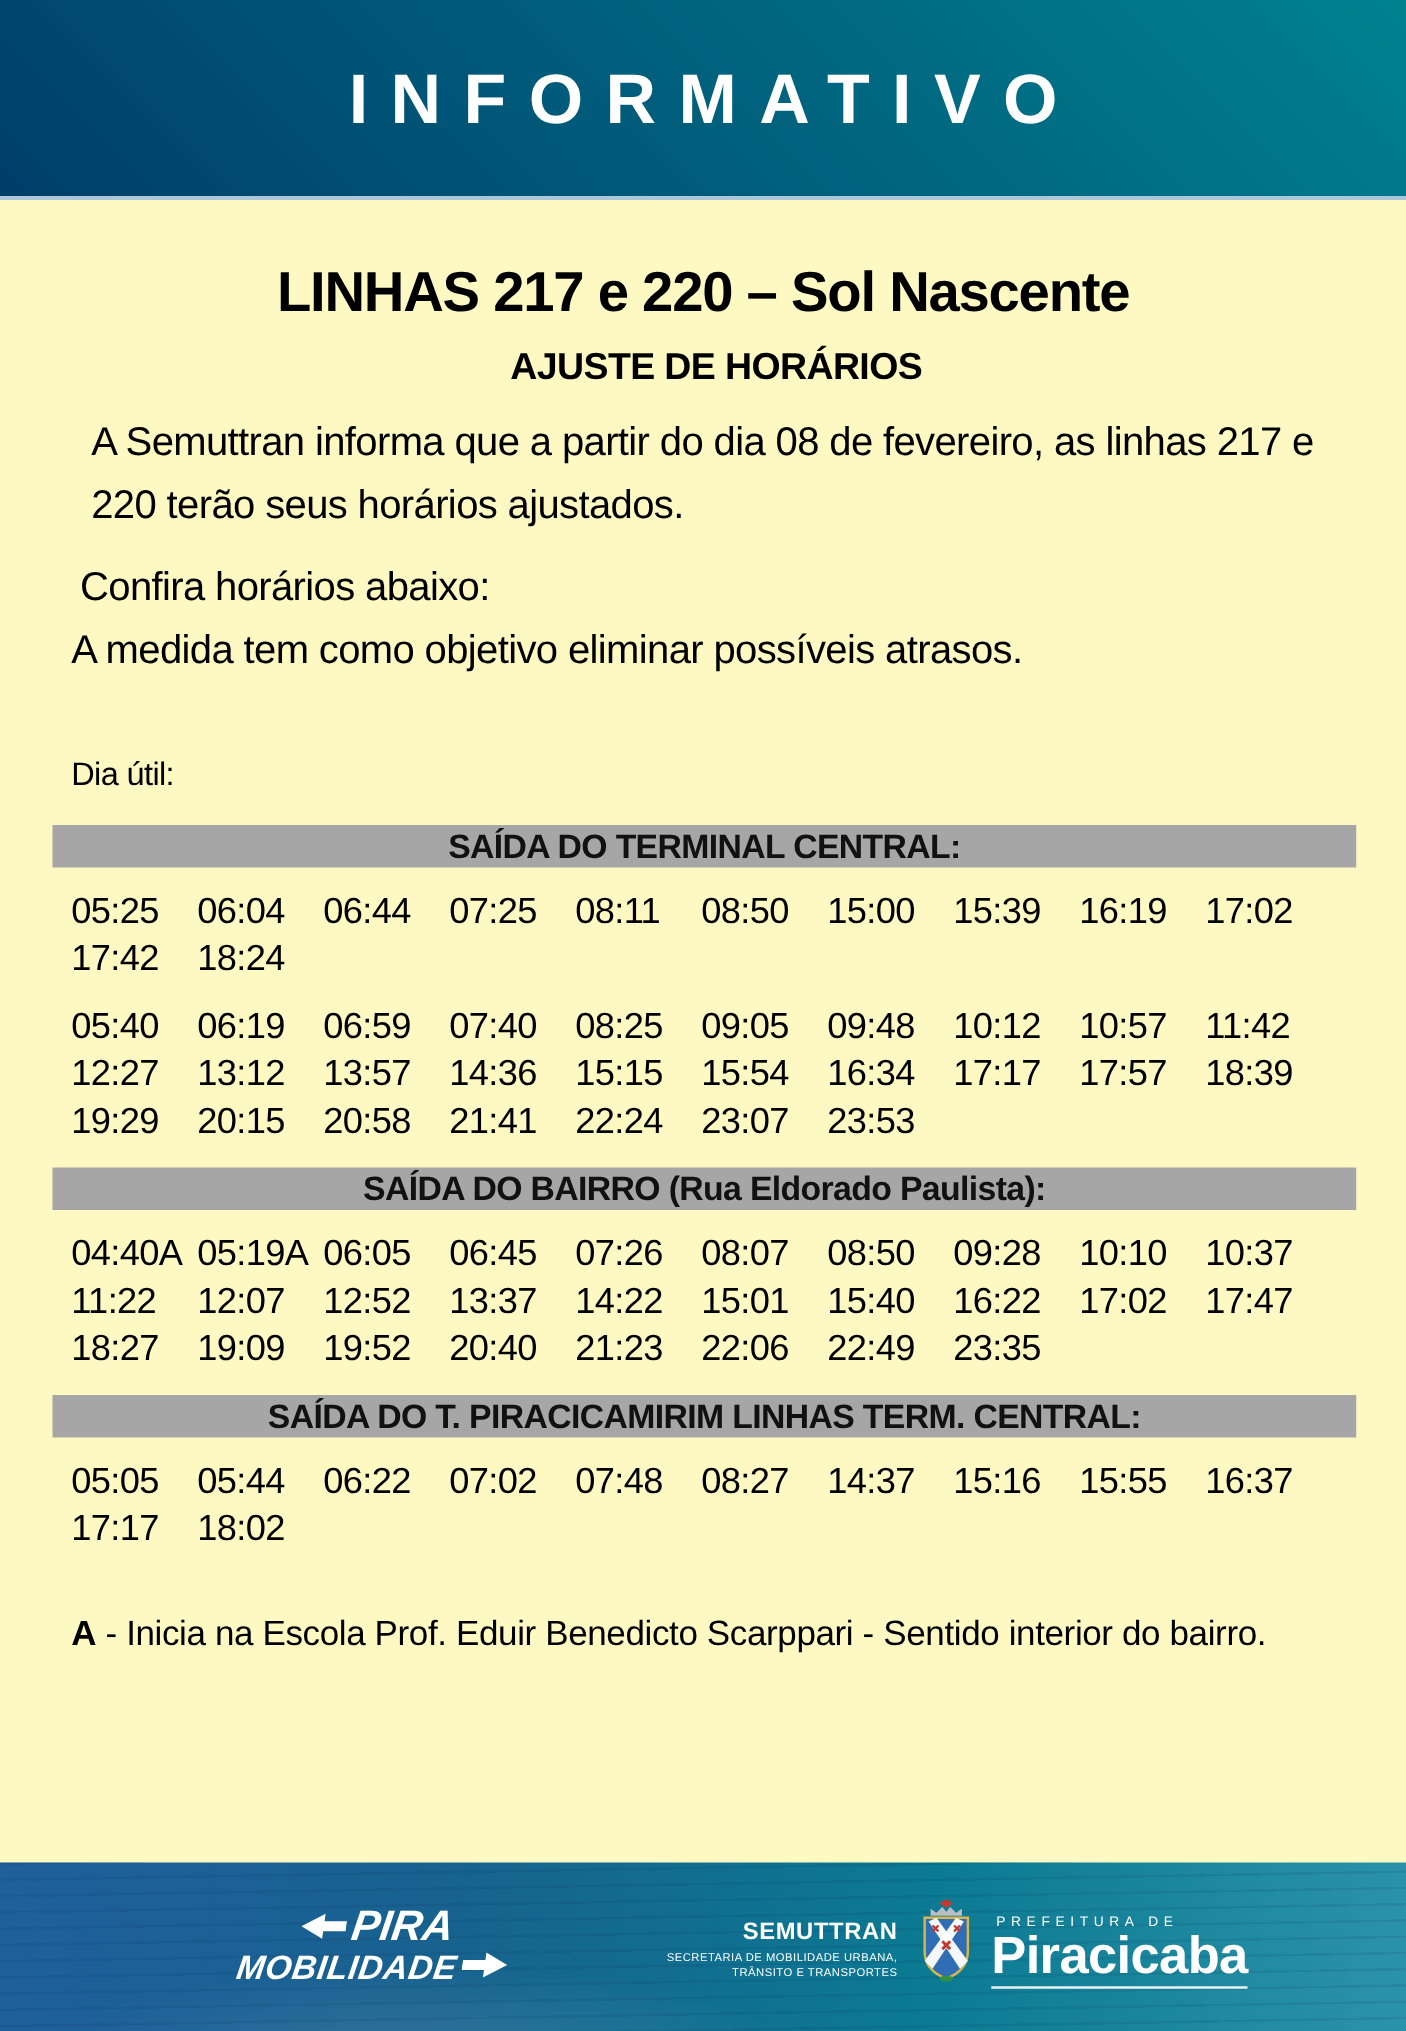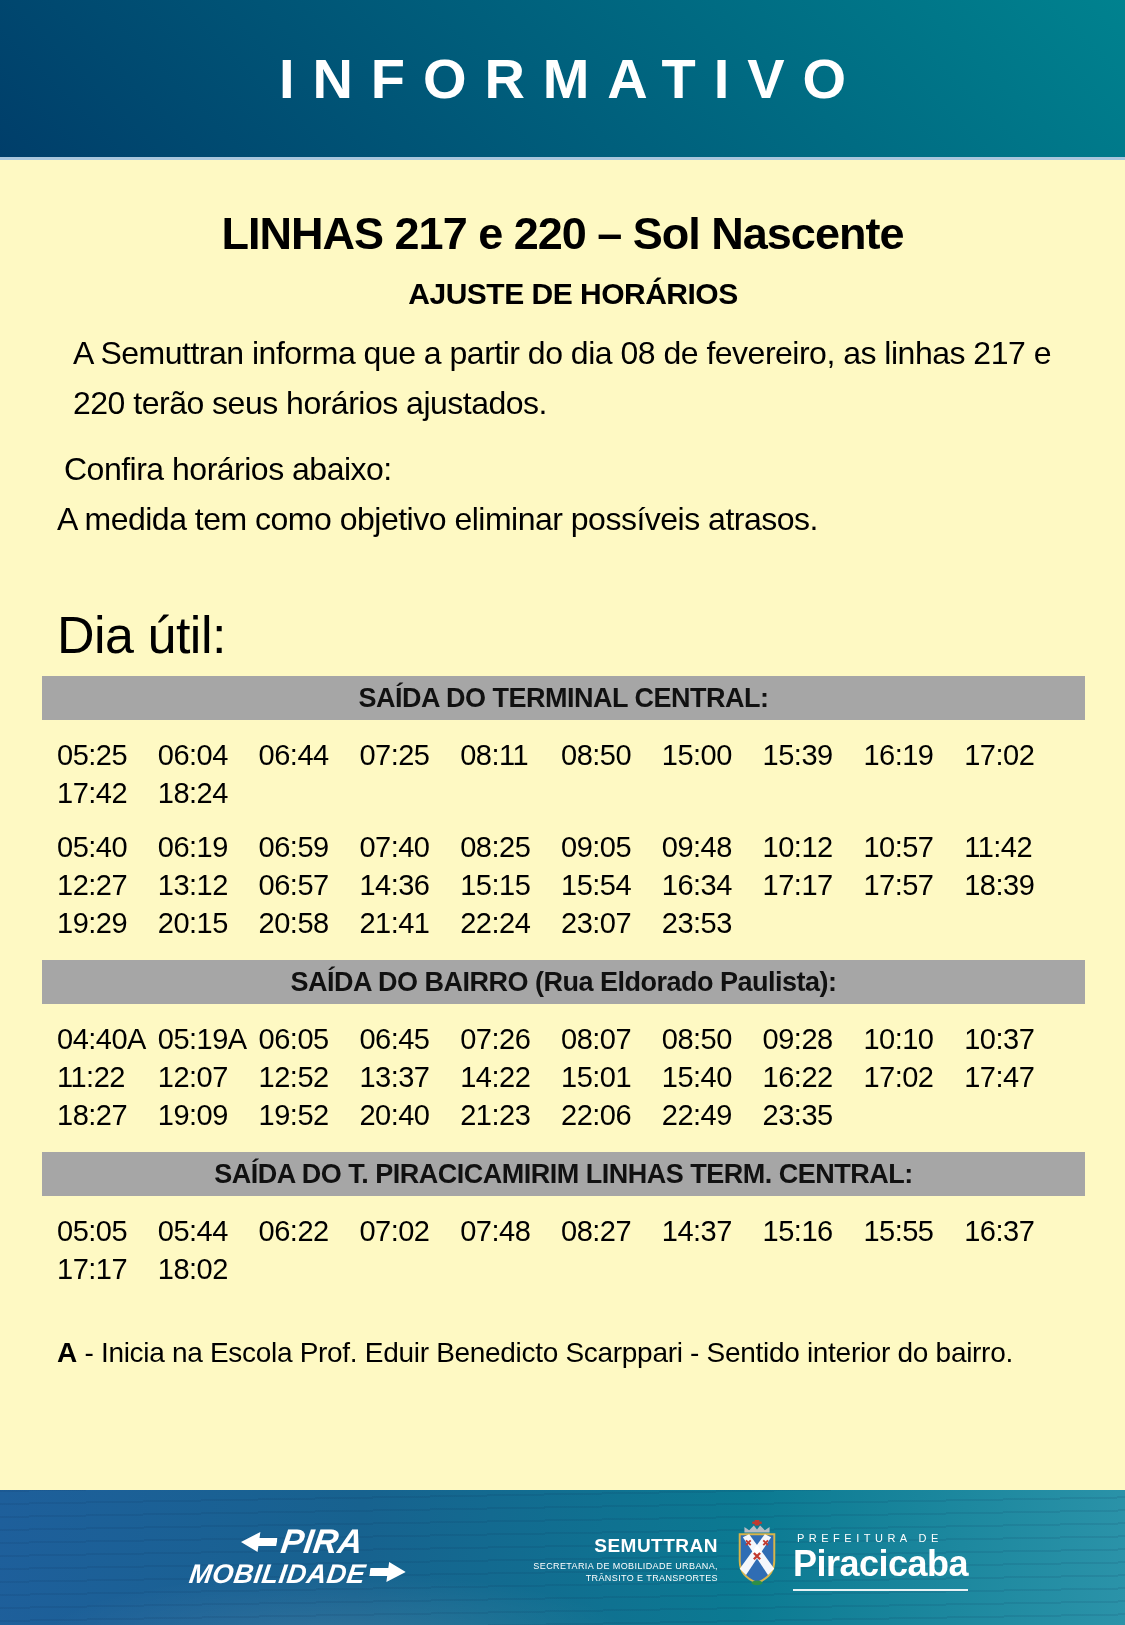--- a/index.html
+++ b/index.html
@@ -40,28 +40,28 @@
   
   .content{margin:0 40px 0 42px;}
   .para{
     font-size:32px;line-height:50px;letter-spacing:-0.5px;
     padding-left:15px;max-width:990px;
   }
   .para-1{margin-top:78px;}
   .para-2{margin-top:13px;}
   .para-3{margin-top:25px;padding-left:22px;}
   .day-label{
-    margin-top:68px;padding-left:15px;
-    font-size:52px;line-height:46px;letter-spacing:-0.5px;
+    margin-top:52px;padding-left:15px;
+    font-size:26px;line-height:46px;letter-spacing:-0.5px;
   }
 
   
   .sched-bar{
     margin-top:18px;
-    height:44px;background:var(--bar-bg,#a6a6a6);
+    height:34px;background:var(--bar-bg,#a6a6a6);
     display:flex;align-items:center;justify-content:center;
   }
   .sched-bar + .sched-grid{margin-top:16px;}
   .sched-bar-label{
     font-weight:bold;font-size:27px;color:#111;
     letter-spacing:-0.5px;white-space:nowrap;
   }
   .sched-grid{
     display:grid;grid-template-columns:repeat(10,1fr);
     margin:16px 20px 8px 15px;
@@ -102,21 +102,21 @@
   .semuttran-name{font-weight:bold;font-size:19px;letter-spacing:0.5px;line-height:1.1;}
   .semuttran-sub{font-size:9px;letter-spacing:0.4px;line-height:12px;margin-top:3px;}
 
   .coat{position:absolute;left:733px;top:30px;}
 
   .prefeitura{
     position:absolute;left:793px;top:42px;color:#fff;
   }
   .prefeitura-label{font-size:11px;letter-spacing:4.5px;padding-left:4px;}
   .prefeitura-city{
-    font-weight:bold;font-size:36px;line-height:40px;letter-spacing:-0.5px;
+    font-weight:bold;font-size:42px;line-height:40px;letter-spacing:-0.5px;
     border-bottom:2px solid rgba(255,255,255,0.9);
     padding-bottom:5px;display:inline-block;
   }
 </style>
 </head>
 <body>
 
 <div class="page" style="--banner-start: #00828f; --banner-end: #003e6a; --bar-bg: #a6a6a6; --footer-left: #1e5f9b; --footer-right: #2b93a9;">
 
   <header class="banner">
@@ -162,21 +162,21 @@
             <div class="time-cell">06:59</div>
             <div class="time-cell">07:40</div>
             <div class="time-cell">08:25</div>
             <div class="time-cell">09:05</div>
             <div class="time-cell">09:48</div>
             <div class="time-cell">10:12</div>
             <div class="time-cell">10:57</div>
             <div class="time-cell">11:42</div>
             <div class="time-cell">12:27</div>
             <div class="time-cell">13:12</div>
-            <div class="time-cell">06:57</div>
+            <div class="time-cell">13:57</div>
             <div class="time-cell">14:36</div>
             <div class="time-cell">15:15</div>
             <div class="time-cell">15:54</div>
             <div class="time-cell">16:34</div>
             <div class="time-cell">17:17</div>
             <div class="time-cell">17:57</div>
             <div class="time-cell">18:39</div>
             <div class="time-cell">19:29</div>
             <div class="time-cell">20:15</div>
             <div class="time-cell">20:58</div>

